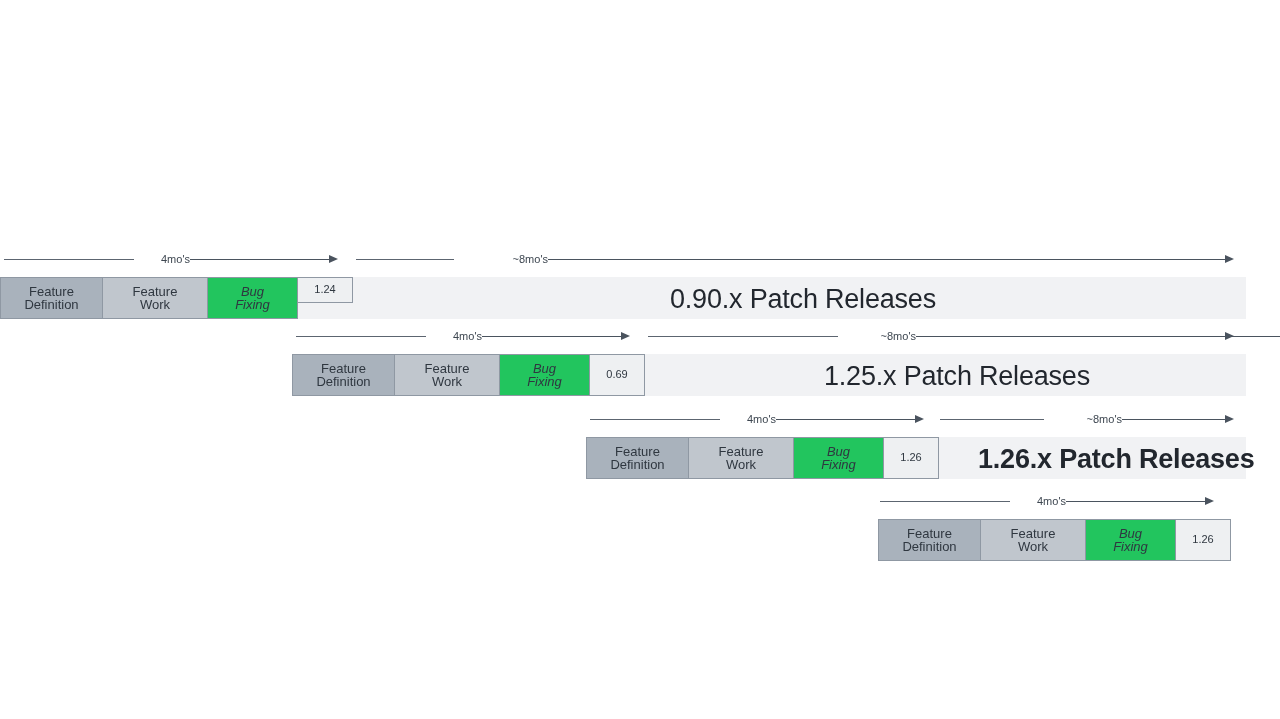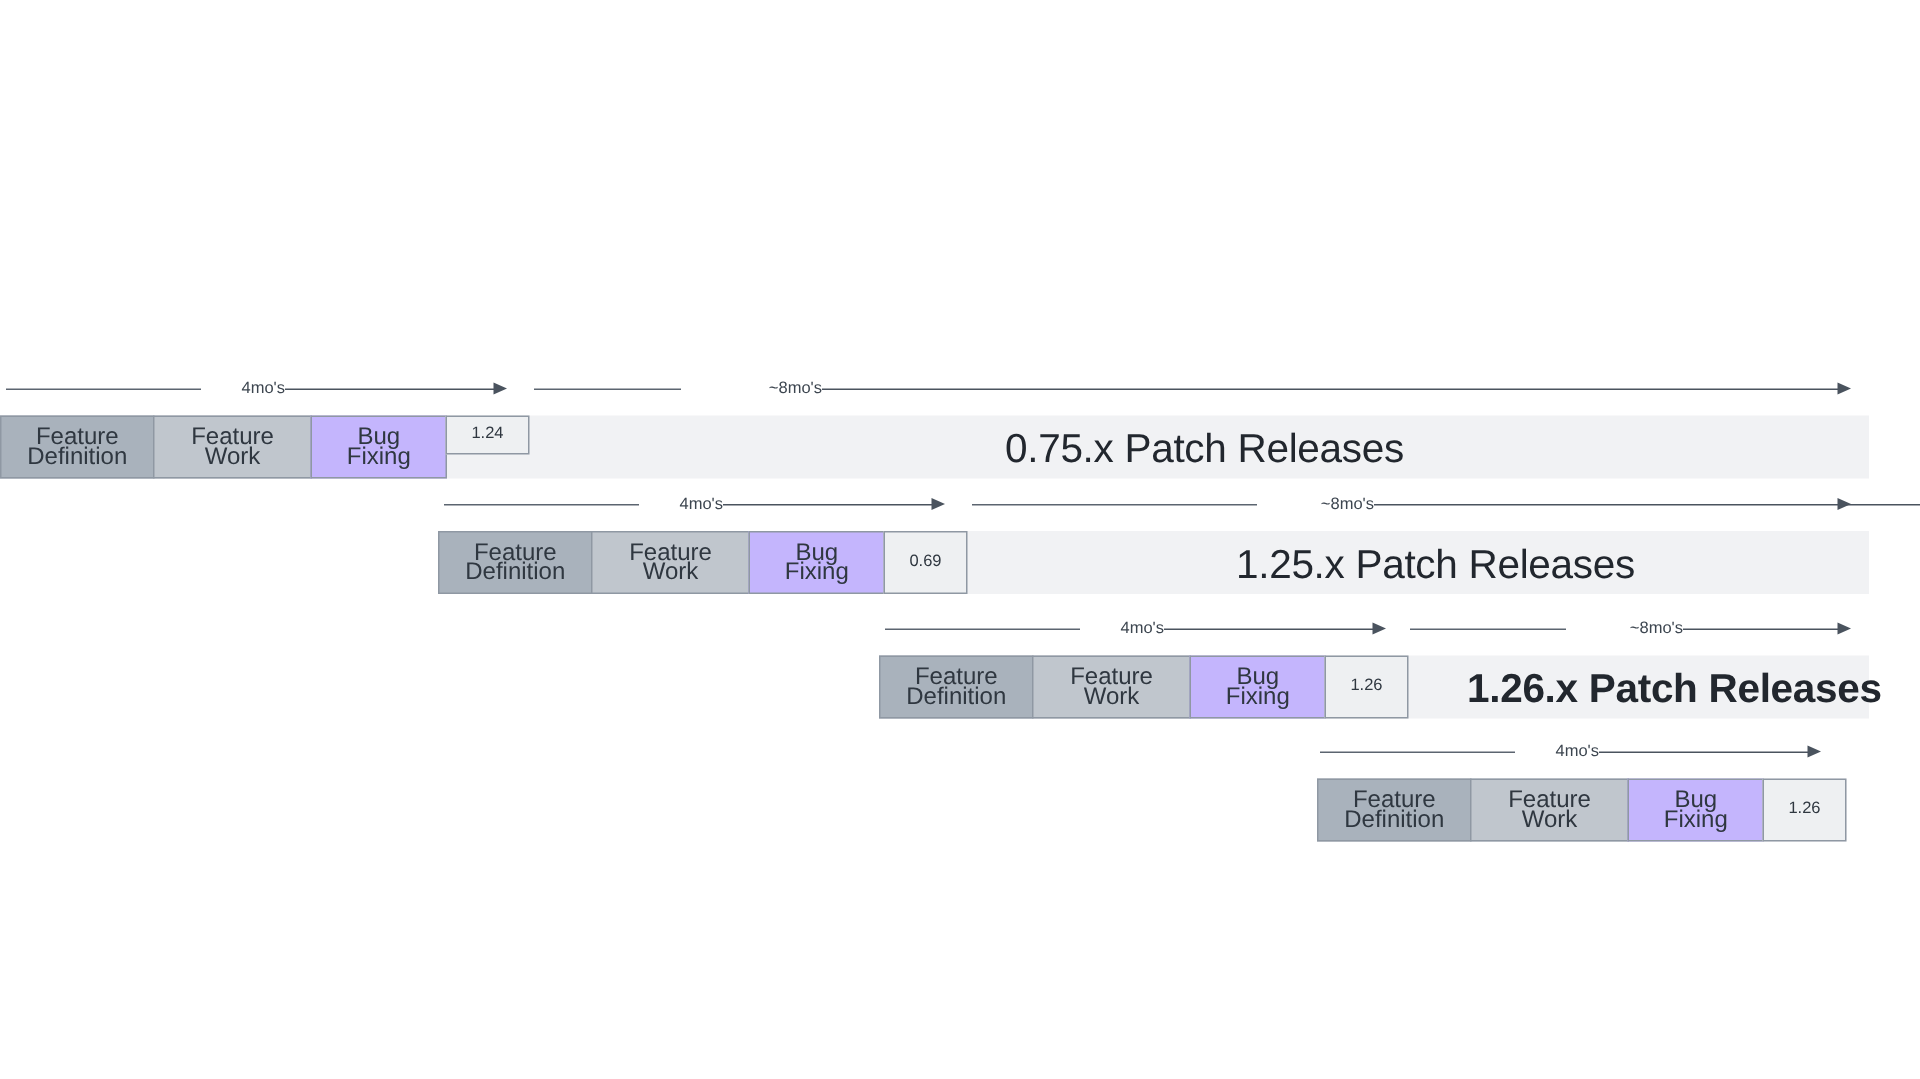--- a/index.html
+++ b/index.html
@@ -70,31 +70,31 @@
     box-sizing: border-box;
   }
   .phase-box {
     position: relative;
     box-sizing: border-box;
     border: 1px solid #8f98a3;
     display: flex;
     align-items: center;
     justify-content: center;
     text-align: center;
-    font-size: 16px;
+    font-size: 13px;
     line-height: 13.5px;
     color: #2f3740;
     white-space: pre-line;
   }
   .phase-box + .phase-box {
     margin-left: -1px;
   }
   .phase-box.p-definition { background: #a9b2bc; }
   .phase-box.p-work       { background: #c0c6cd; }
-  .phase-box.p-bugfix     { background: #c4b5fd; }
+  .phase-box.p-bugfix     { background: #22c55e; font-style: italic; }
   .phase-box.p-version    { background: #eef0f2; font-size: 11px; }
 
   
   .patch-band {
     position: absolute;
     background: #f1f2f4;
     box-sizing: border-box;
     display: flex;
     align-items: center;
   }
@@ -123,21 +123,21 @@
 
     <div class="ruler" style="left:356px; top:250px; width:880px;">
       <div class="rule-line" style="left:0px; width:98px;"></div>
       <div class="rule-line dark" style="left:192px; width:679px;"></div>
       <div class="arrow-head" style="left:869px;"></div>
       <div class="rule-label" style="left:98px; width:94px;">~8mo's</div>
     </div>
 
     <div class="patch-band" style="left:0px; top:277px; width:1246px; height:42px;">
     </div>
-    <div class="patch-label" style="left:670px; top:284px;">0.75.x Patch Releases</div>
+    <div class="patch-label" style="left:670px; top:284px;">0.90.x Patch Releases</div>
 
     <div class="phase-track" style="left:0px; top:277px; height:42px;">
       <div class="phase-box p-definition" style="width:103px; height:42px;">Feature
 Definition</div>
       <div class="phase-box p-work" style="width:106px; height:42px;">Feature
 Work</div>
       <div class="phase-box p-bugfix" style="width:91px; height:42px;">Bug
 Fixing</div>
       <div class="phase-box p-version" style="width:56px; height:26px;">1.24</div>
     </div>

